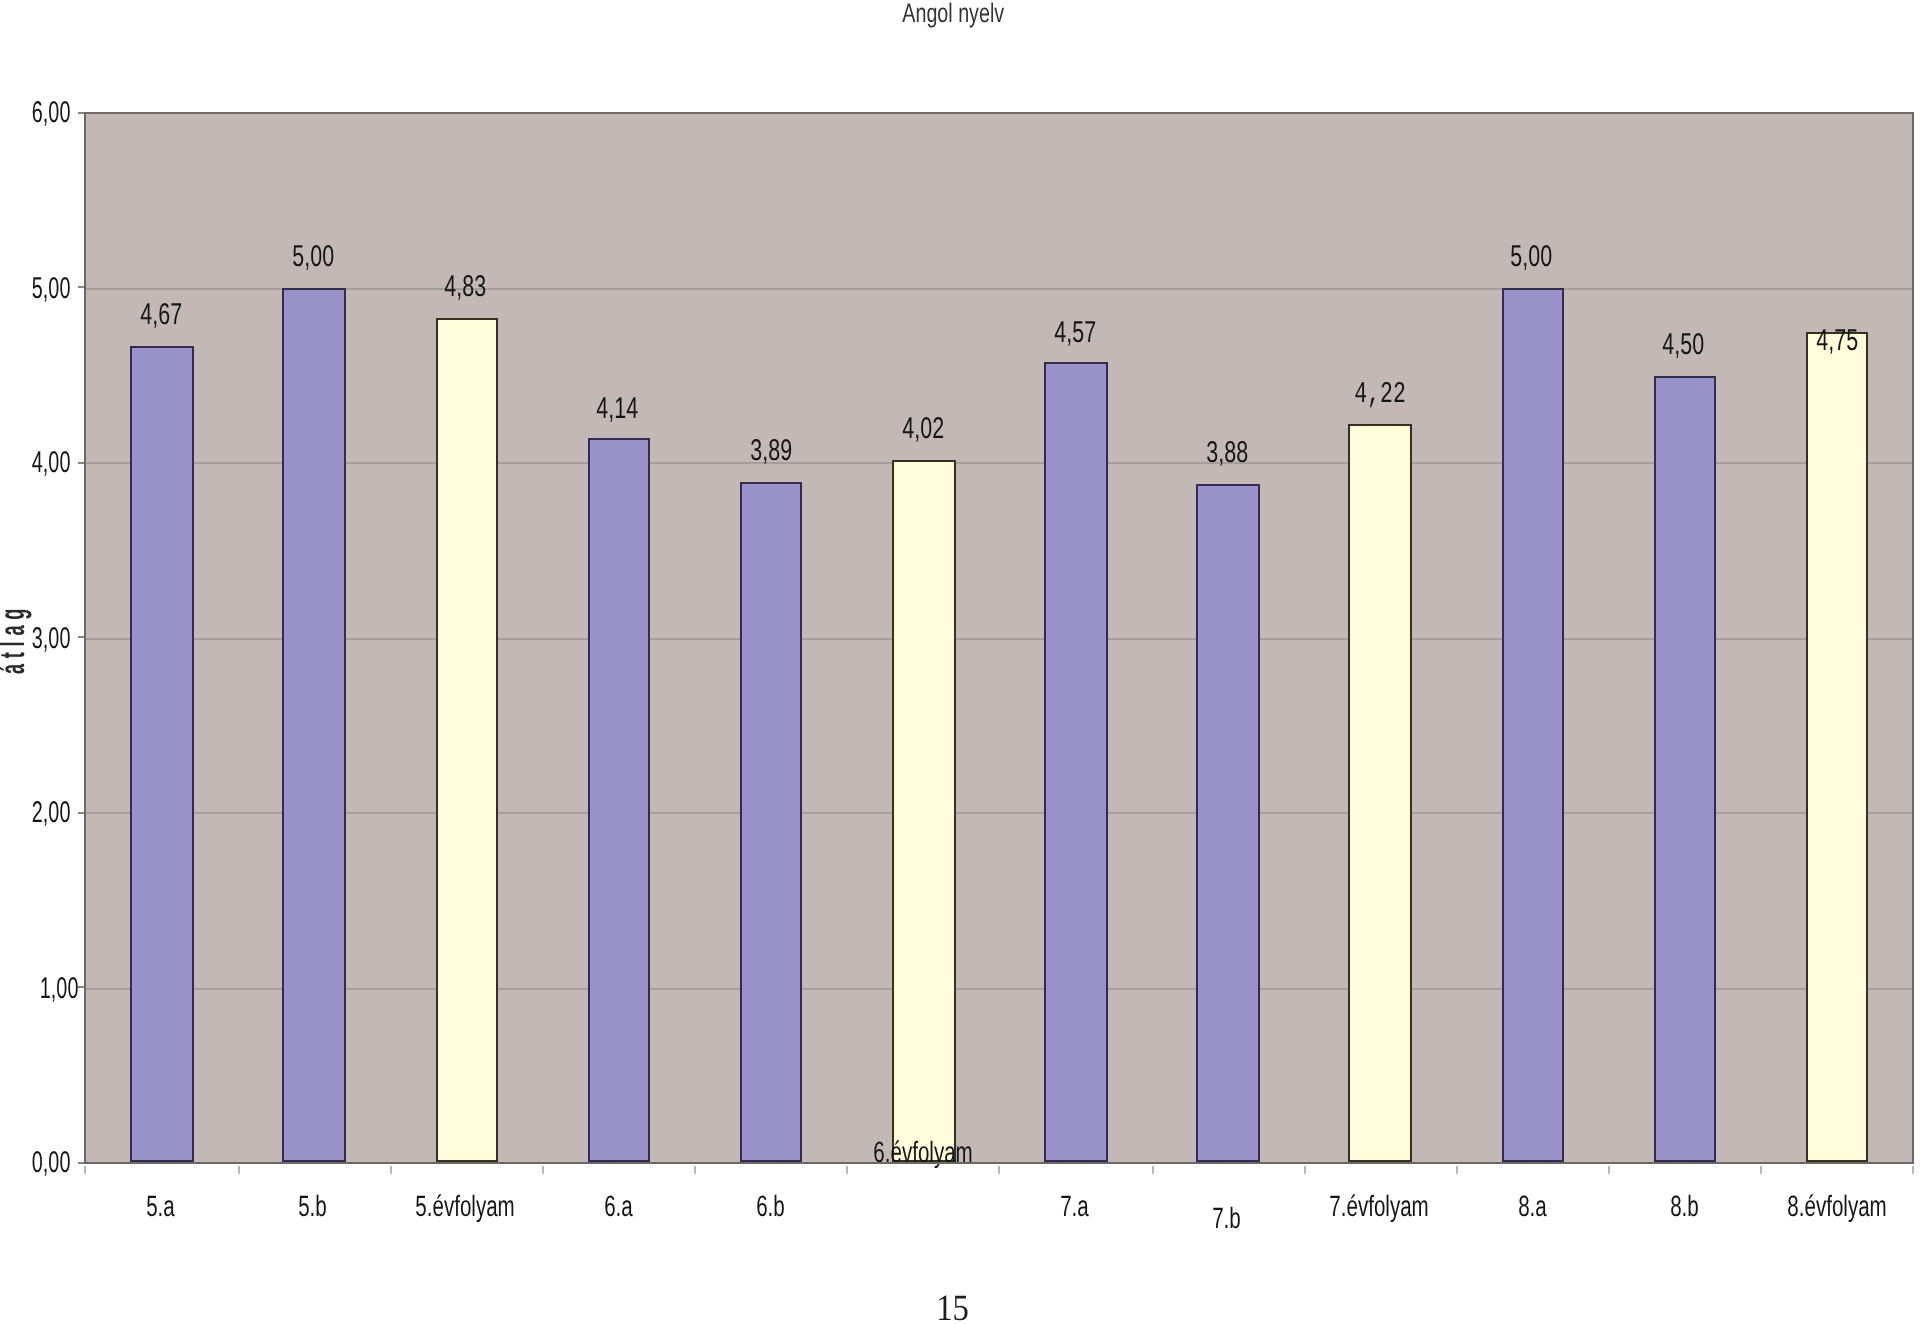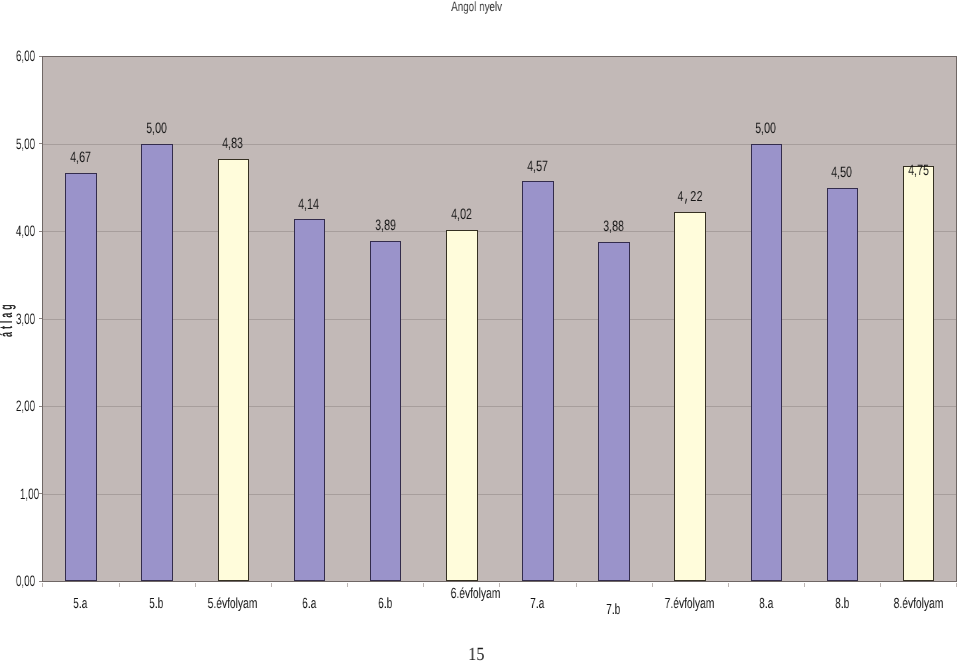--- a/index.html
+++ b/index.html
@@ -87,21 +87,21 @@
       <div class="xlabel" style="left: 30.4792px; width: 100px; top: 597px;"><span>5.a</span></div>
       <div class="xtickmark" style="left: 42.4px; top: 583px;"></div>
       <div class="xlabel" style="left: 106.637px; width: 100px; top: 597px;"><span>5.b</span></div>
       <div class="xtickmark" style="left: 118.558px; top: 583px;"></div>
       <div class="xlabel" style="left: 182.796px; width: 100px; top: 597px;"><span>5.évfolyam</span></div>
       <div class="xtickmark" style="left: 194.717px; top: 583px;"></div>
       <div class="xlabel" style="left: 258.954px; width: 100px; top: 597px;"><span>6.a</span></div>
       <div class="xtickmark" style="left: 270.875px; top: 583px;"></div>
       <div class="xlabel" style="left: 335.112px; width: 100px; top: 597px;"><span>6.b</span></div>
       <div class="xtickmark" style="left: 347.033px; top: 583px;"></div>
-      <div class="xlabel" style="left: 411.271px; width: 100px; top: 587px; text-align: right;"><span>6.évfolyam</span></div>
+      <div class="xlabel" style="left: 411.271px; width: 100px; top: 570px;"><span>6.évfolyam</span></div>
       <div class="xtickmark" style="left: 423.192px; top: 583px;"></div>
       <div class="xlabel" style="left: 487.429px; width: 100px; top: 597px;"><span>7.a</span></div>
       <div class="xtickmark" style="left: 499.35px; top: 583px;"></div>
       <div class="xlabel" style="left: 563.587px; width: 100px; top: 603px;"><span>7.b</span></div>
       <div class="xtickmark" style="left: 575.508px; top: 583px;"></div>
       <div class="xlabel" style="left: 639.746px; width: 100px; top: 597px;"><span>7.évfolyam</span></div>
       <div class="xtickmark" style="left: 651.667px; top: 583px;"></div>
       <div class="xlabel" style="left: 715.904px; width: 100px; top: 597px;"><span>8.a</span></div>
       <div class="xtickmark" style="left: 727.825px; top: 583px;"></div>
       <div class="xlabel" style="left: 792.062px; width: 100px; top: 597px;"><span>8.b</span></div>

